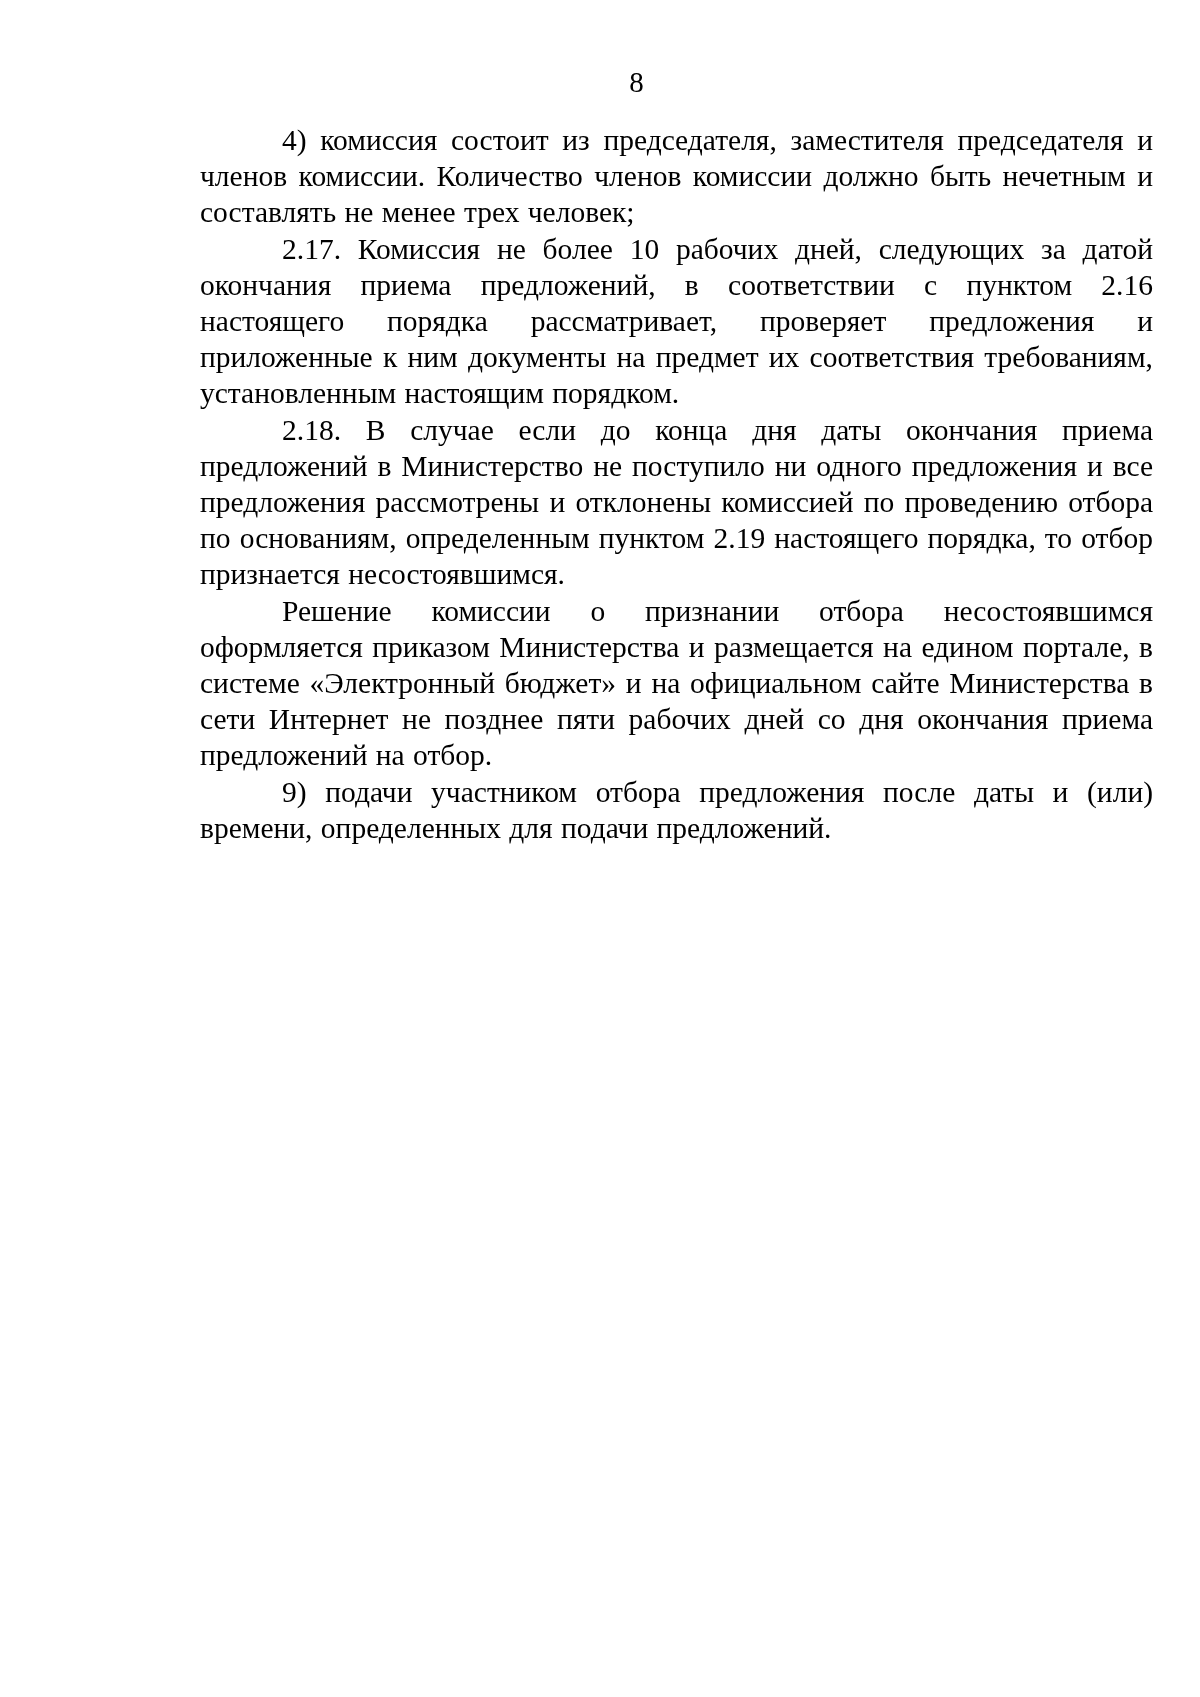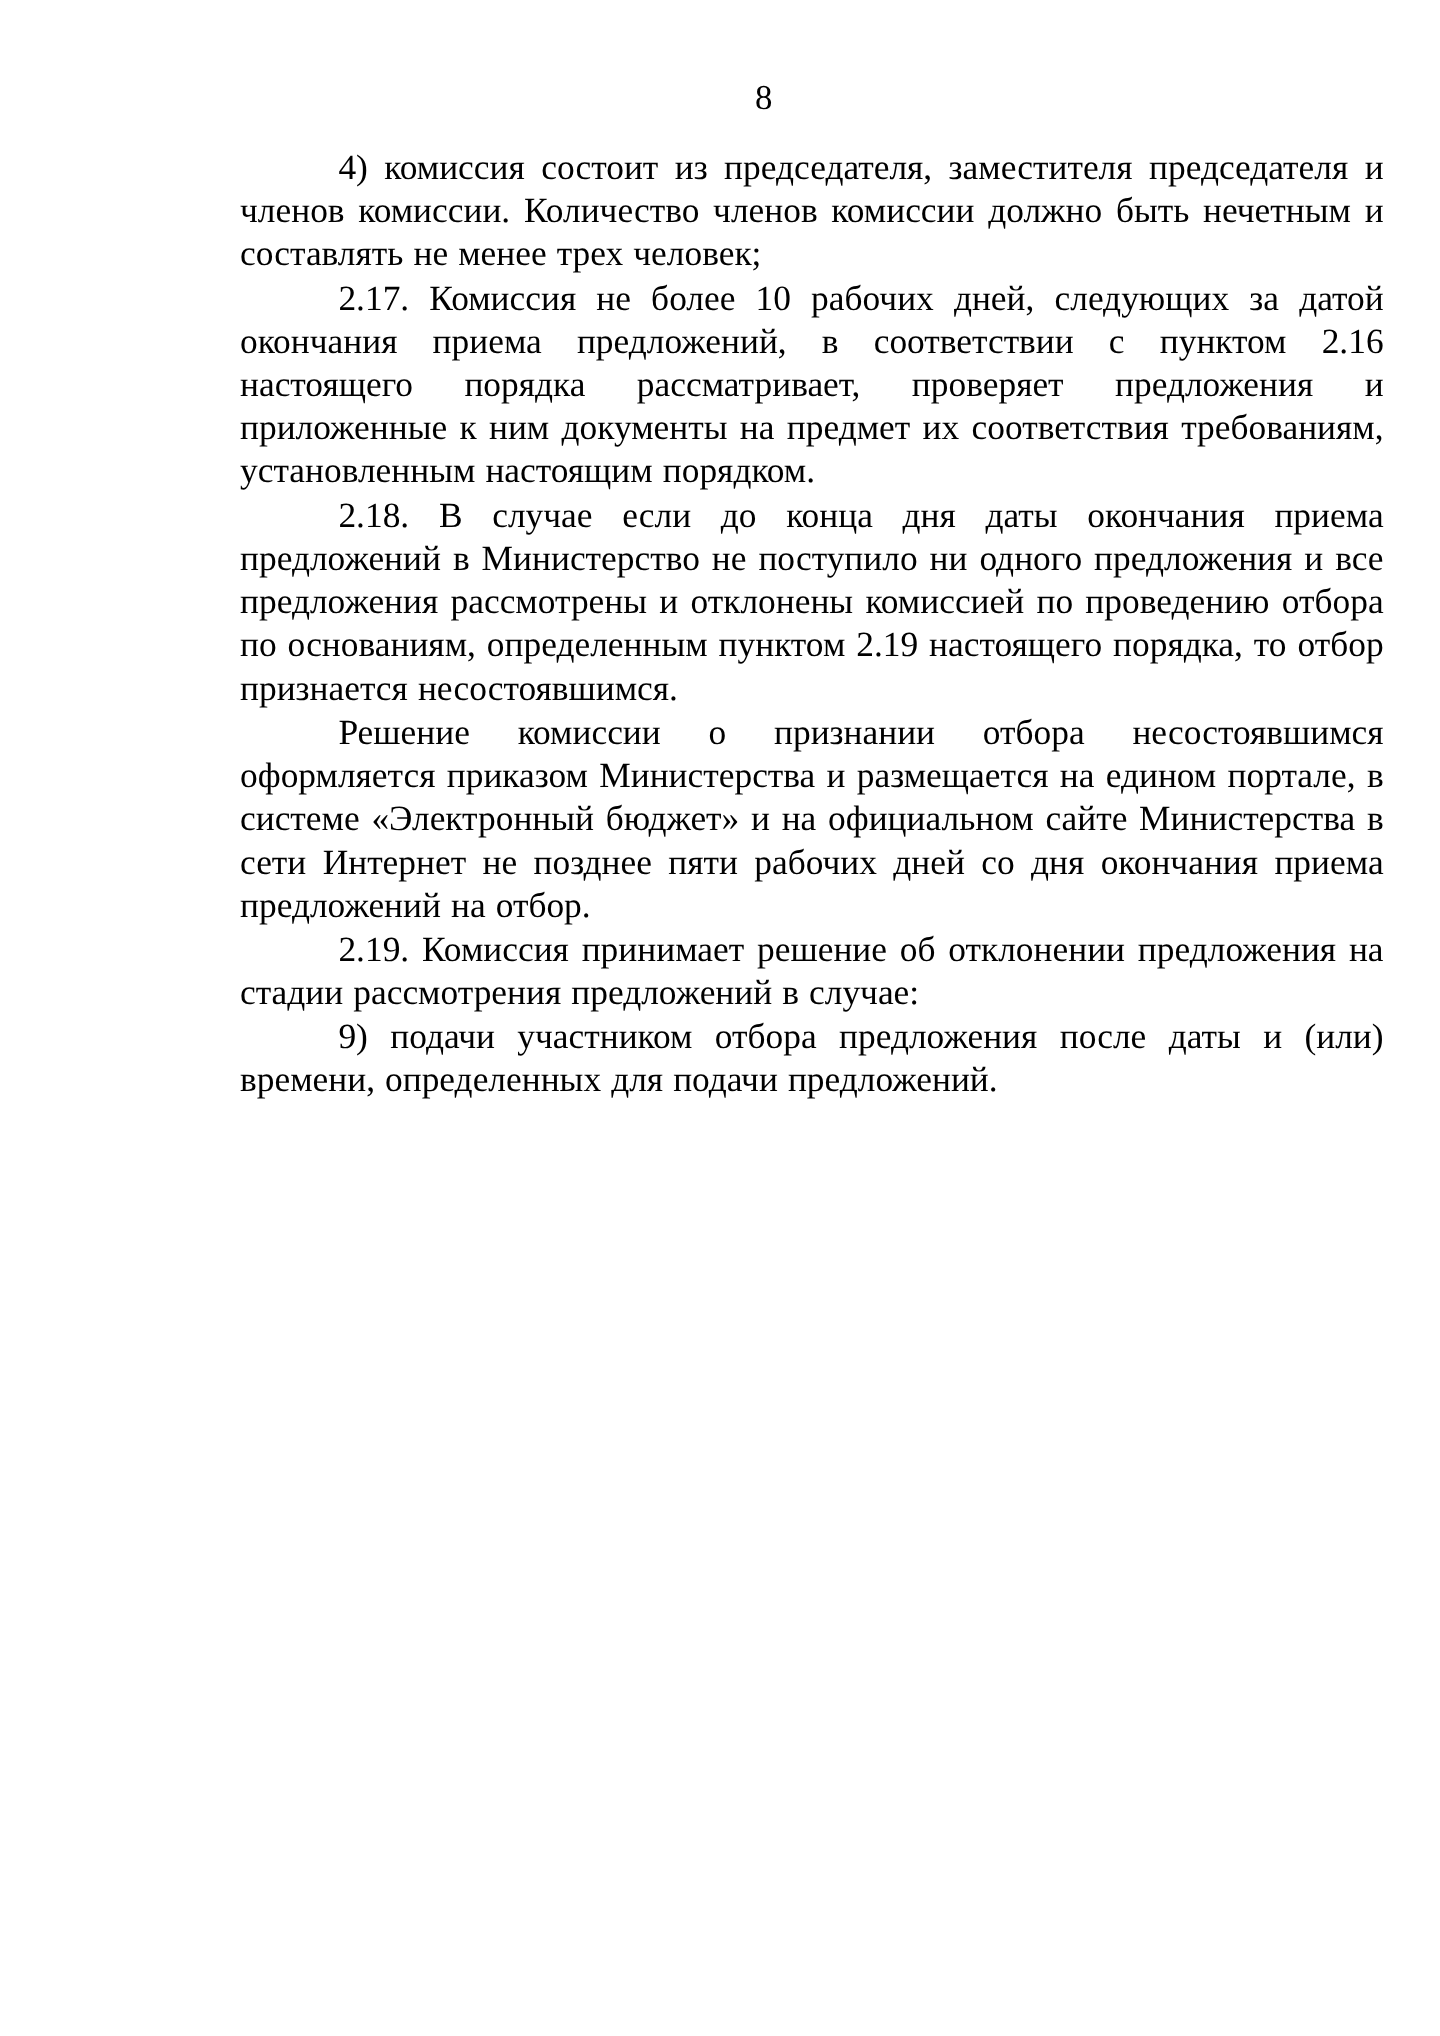--- a/index.html
+++ b/index.html
@@ -46,16 +46,15 @@
 <body>
 
 <div class="page">
   <div class="page-number">8</div>
 
   <div class="content">
     <p>4) комиссия состоит из председателя, заместителя председателя и членов комиссии. Количество членов комиссии должно быть нечетным и составлять не менее трех человек;</p>
     <p>2.17. Комиссия не более 10 рабочих дней, следующих за датой окончания приема предложений, в соответствии с пунктом 2.16 настоящего порядка рассматривает, проверяет предложения и приложенные к ним документы на предмет их соответствия требованиям, установленным настоящим порядком.</p>
     <p>2.18. В случае если до конца дня даты окончания приема предложений в Министерство не поступило ни одного предложения и все предложения рассмотрены и отклонены комиссией по проведению отбора по основаниям, определенным пунктом 2.19 настоящего порядка, то отбор признается несостоявшимся.</p>
     <p>Решение комиссии о признании отбора несостоявшимся оформляется приказом Министерства и размещается на едином портале, в системе «Электронный бюджет» и на официальном сайте Министерства в сети Интернет не позднее пяти рабочих дней со дня окончания приема предложений на отбор.</p>
-    <p>2.19. Комиссия принимает решение об отклонении предложения на стадии рассмотрения предложений в случае:</p>
     <p>9) подачи участником отбора предложения после даты и (или) времени, определенных для подачи предложений.</p>
   </div>
 </div>
 
 </body></html>

